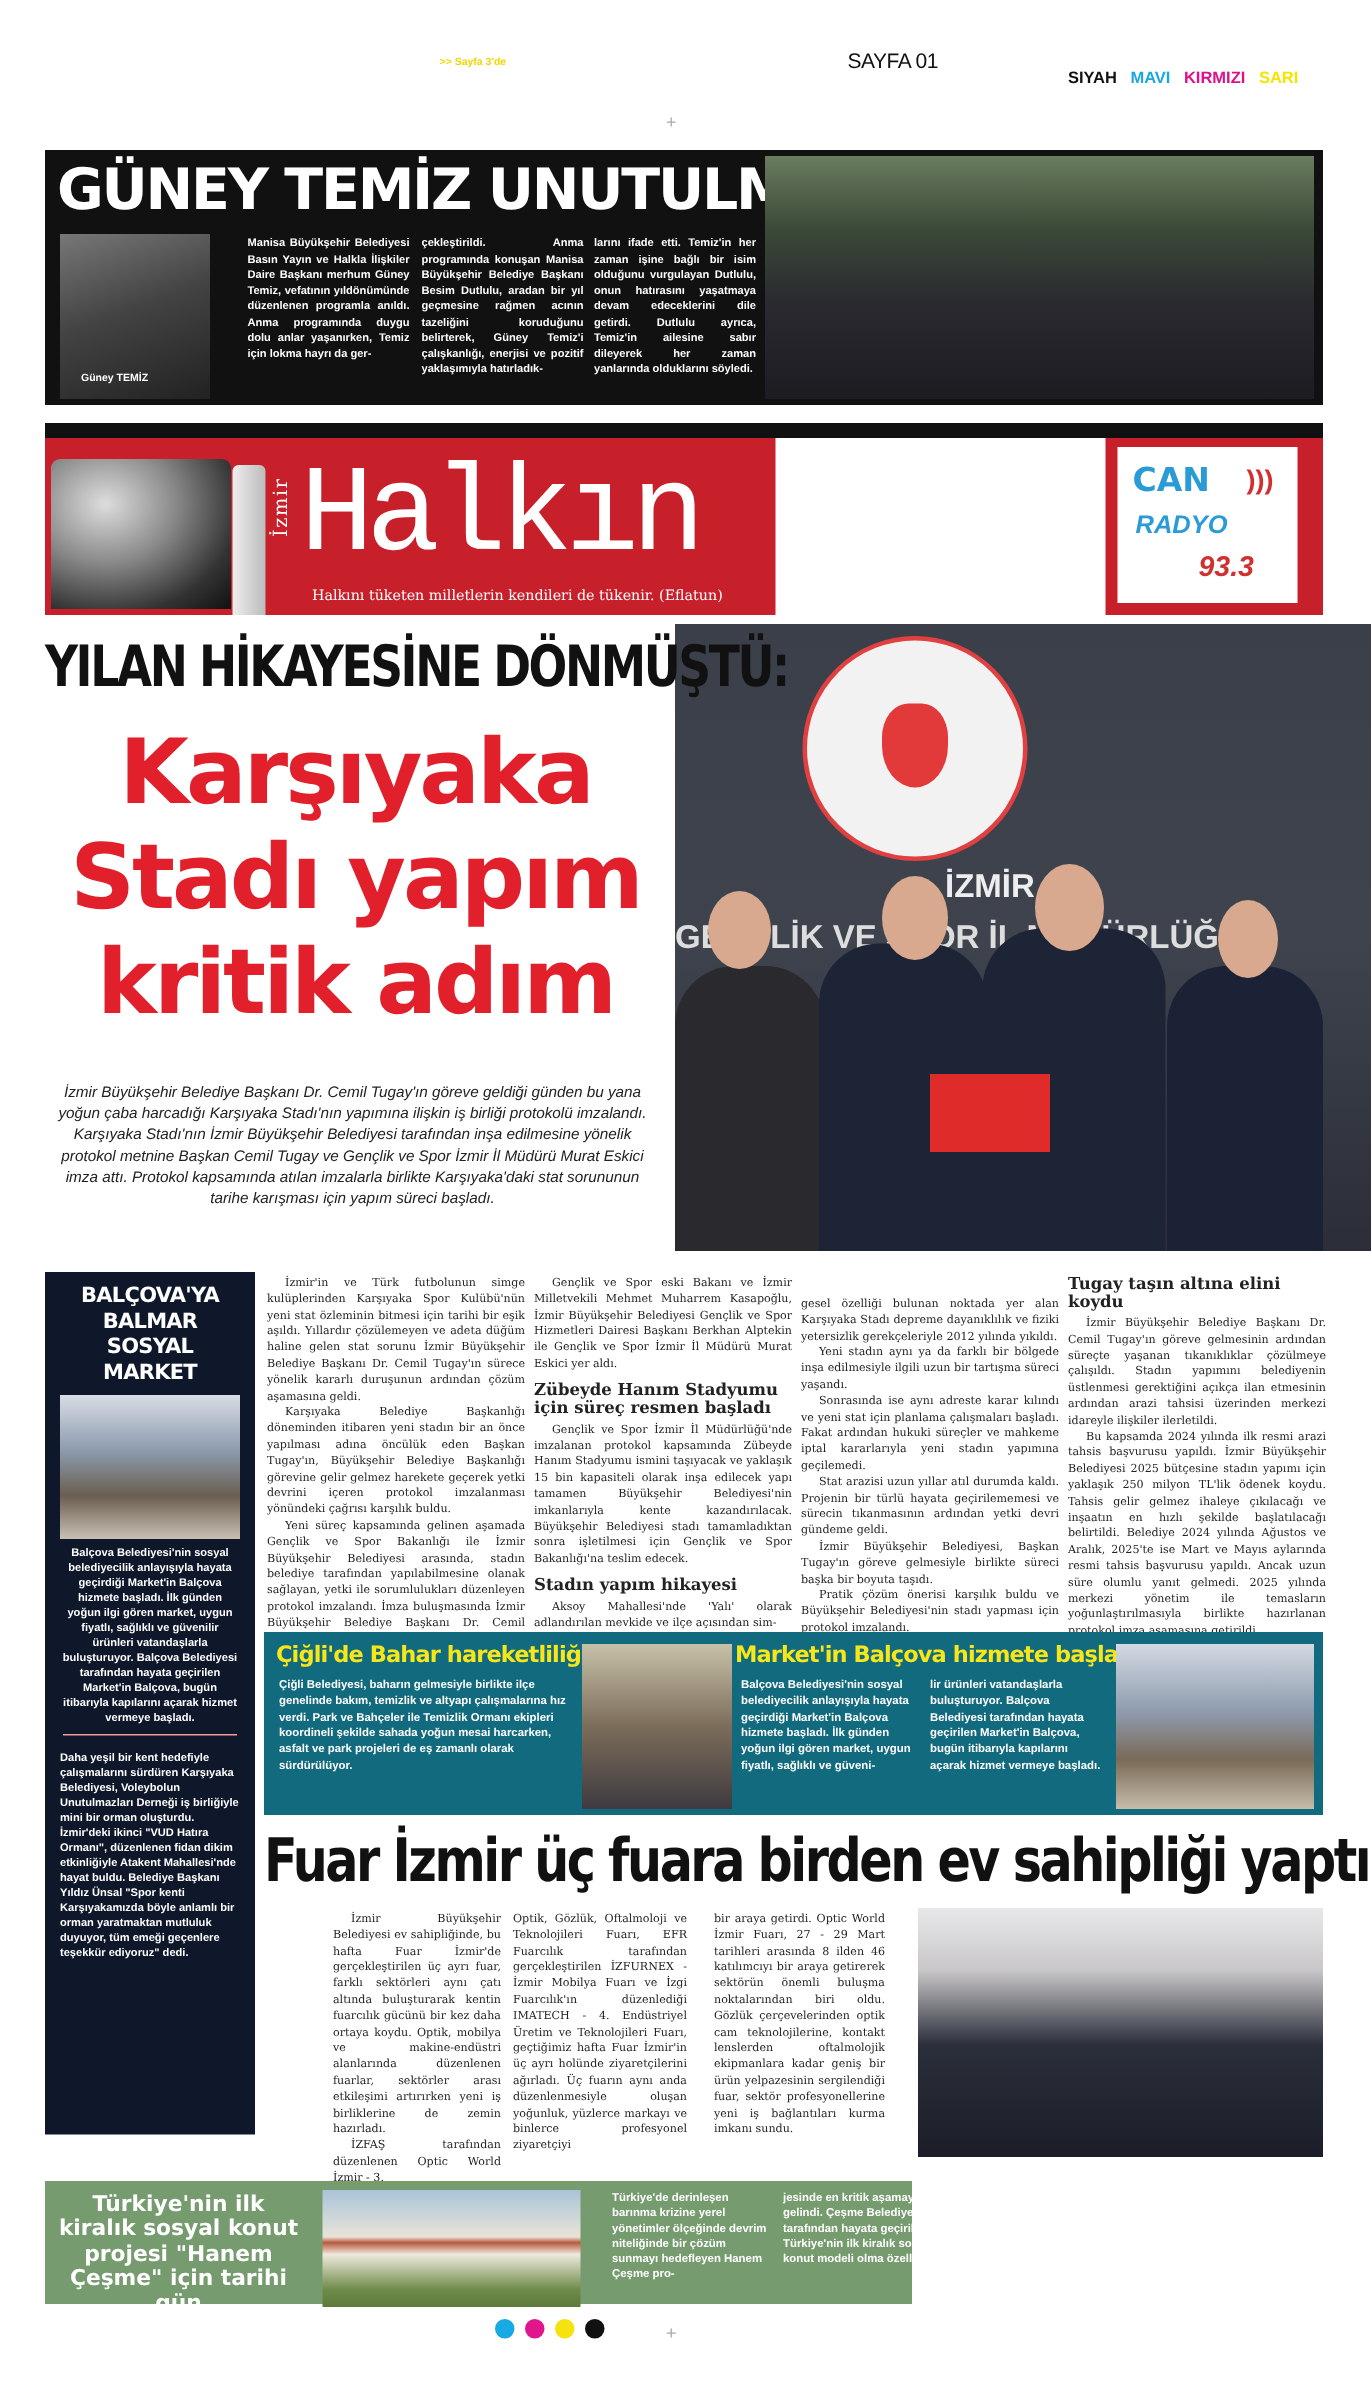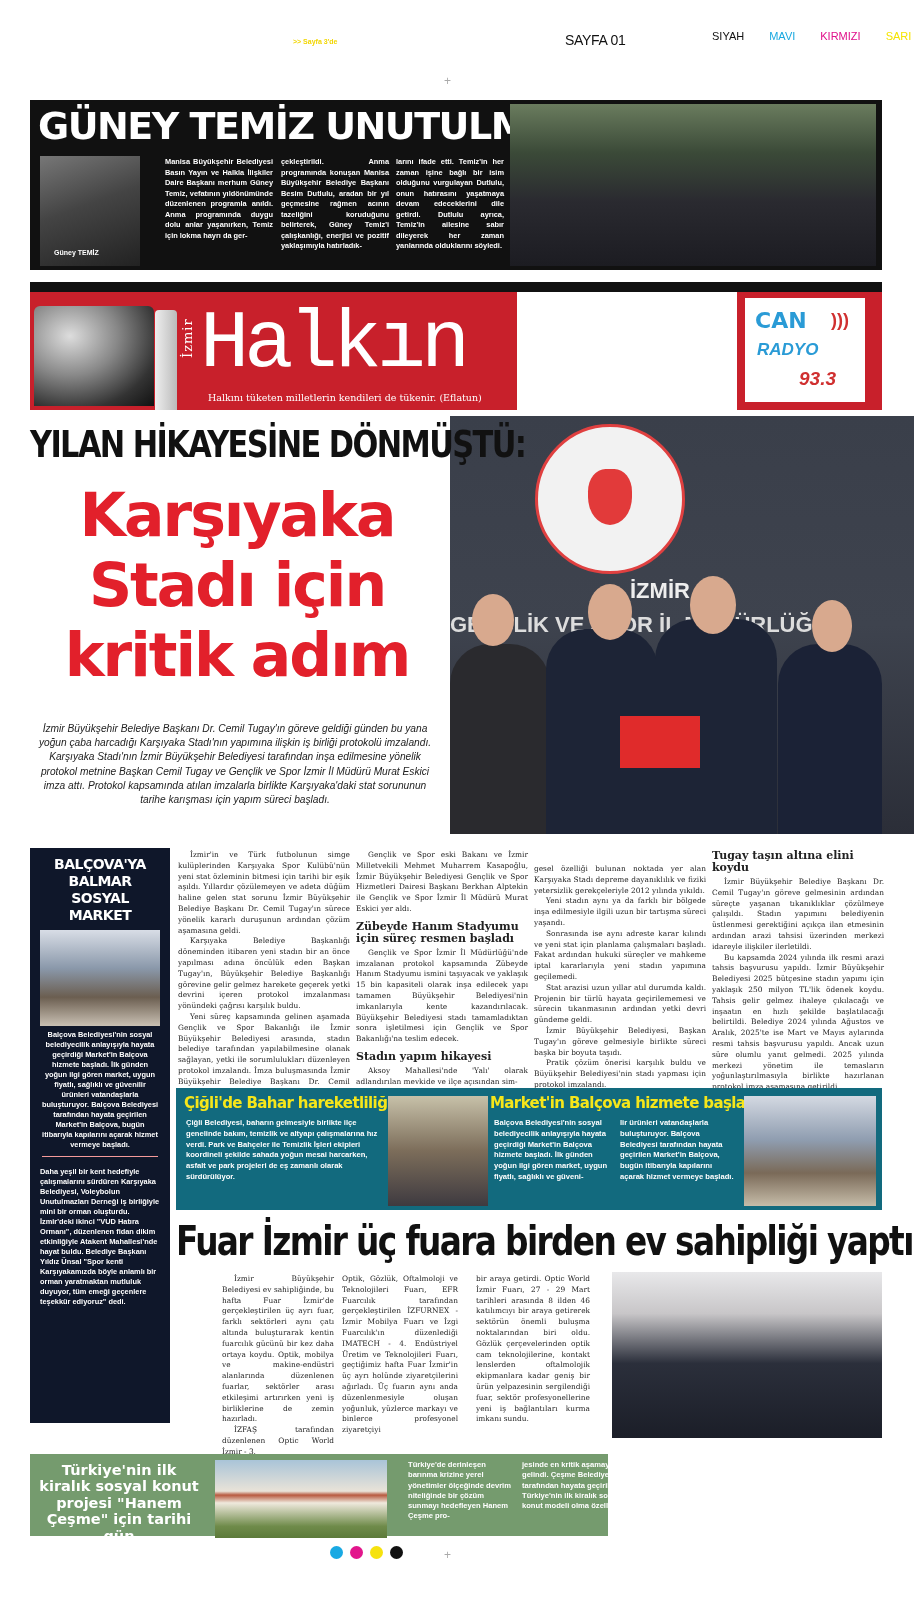--- a/index.html
+++ b/index.html
@@ -4,21 +4,21 @@
 <style>
   * { box-sizing: border-box; margin: 0; padding: 0; }
   html, body { width: 914px; height: 1600px; background: #fff; overflow: hidden; }
   body { position: relative; font-family: "Liberation Sans", sans-serif; color: #111; }
   .abs { position: absolute; }
 
   
   .topbar { top: 30px; height: 20px; left: 0; width: 914px; font-family: "Liberation Sans", sans-serif; }
   .topbar .ref { position: absolute; left: 293px; top: 8px; font-size: 7px; color: #f2d600; font-weight: bold; }
   .topbar .page { position: absolute; left: 565px; top: 2px; font-size: 14px; letter-spacing: -0.3px; }
-  .topbar .plates { position: absolute; left: 712px; top: 0; font-size: 11px; display: flex; gap: 25px; }
+  .topbar .plates { position: absolute; left: 712px; top: 16px; font-size: 11px; display: flex; gap: 9px; font-weight: bold; }
   .crosshair { color: #aaa; font-size: 12px; }
 
   
   .guney { left: 30px; top: 100px; width: 852px; height: 170px; background: #111; }
   .guney h1 { position: absolute; left: 8px; top: 4px; font-family: "DejaVu Sans", sans-serif; font-weight: bold; color: #fff; font-size: 38px; letter-spacing: -1.5px; }
   .guney .photo1 { position: absolute; left: 10px; top: 56px; width: 100px; height: 110px; background: linear-gradient(160deg,#777 0%,#444 45%,#222 100%); }
   .guney .photo1 .cap { position: absolute; bottom: 10px; left: 14px; color: #fff; font-size: 7px; font-weight: bold; }
   .guney .col { position: absolute; top: 57px; width: 108px; color: #fff; font-size: 7.4px; line-height: 10.5px; font-weight: bold; text-align: justify; }
   .guney .photo2 { position: absolute; left: 480px; top: 4px; width: 366px; height: 162px; background: linear-gradient(180deg,#6a7c5e 0%,#3b4a38 30%,#2a2a30 60%,#1c1c22 100%); }
 
@@ -146,21 +146,21 @@
   <div class="person" style="left:205px;width:122px;height:215px"></div>
   <div class="head" style="left:240px;top:160px;width:46px;height:58px"></div>
   <div class="person" style="left:328px;width:104px;height:190px;background:#1b2236"></div>
   <div class="head" style="left:362px;top:184px;width:40px;height:52px"></div>
   <div class="folder"></div>
 </div>
 
 <div class="abs kicker">YILAN HİKAYESİNE DÖNMÜŞTÜ:</div>
 <div class="abs headline">
   <div>Karşıyaka</div>
-  <div>Stadı için</div>
+  <div>Stadı yapım</div>
   <div>kritik adım</div>
 </div>
 <p class="abs lede">İzmir Büyükşehir Belediye Başkanı Dr. Cemil Tugay'ın göreve geldiği günden bu yana yoğun çaba harcadığı Karşıyaka Stadı'nın yapımına ilişkin iş birliği protokolü imzalandı. Karşıyaka Stadı'nın İzmir Büyükşehir Belediyesi tarafından inşa edilmesine yönelik protokol metnine Başkan Cemil Tugay ve Gençlik ve Spor İzmir İl Müdürü Murat Eskici imza attı. Protokol kapsamında atılan imzalarla birlikte Karşıyaka'daki stat sorununun tarihe karışması için yapım süreci başladı.</p>
 
 <div class="abs side">
   <h3 style="padding:0 10px">BALÇOVA'YA BALMAR SOSYAL MARKET</h3>
   <div class="ph"></div>
   <p class="center">Balçova Belediyesi'nin sosyal belediyecilik anlayışıyla hayata geçirdiği Market'in Balçova hizmete başladı. İlk günden yoğun ilgi gören market, uygun fiyatlı, sağlıklı ve güvenilir ürünleri vatandaşlarla buluşturuyor. Balçova Belediyesi tarafından hayata geçirilen Market'in Balçova, bugün itibarıyla kapılarını açarak hizmet vermeye başladı.</p>
   <hr>
   <p>Daha yeşil bir kent hedefiyle çalışmalarını sürdüren Karşıyaka Belediyesi, Voleybolun Unutulmazları Derneği iş birliğiyle mini bir orman oluşturdu. İzmir'deki ikinci "VUD Hatıra Ormanı", düzenlenen fidan dikim etkinliğiyle Atakent Mahallesi'nde hayat buldu. Belediye Başkanı Yıldız Ünsal "Spor kenti Karşıyakamızda böyle anlamlı bir orman yaratmaktan mutluluk duyuyor, tüm emeği geçenlere teşekkür ediyoruz" dedi.</p>
@@ -187,21 +187,21 @@
   <p>Pratik çözüm önerisi karşılık buldu ve Büyükşehir Belediyesi'nin stadı yapması için protokol imzalandı.</p>
 </div>
 <div class="abs cols" style="left:712px;width:172px">
   <h5 style="margin-top:0">Tugay taşın altına elini koydu</h5>
   <p>İzmir Büyükşehir Belediye Başkanı Dr. Cemil Tugay'ın göreve gelmesinin ardından süreçte yaşanan tıkanıklıklar çözülmeye çalışıldı. Stadın yapımını belediyenin üstlenmesi gerektiğini açıkça ilan etmesinin ardından arazi tahsisi üzerinden merkezi idareyle ilişkiler ilerletildi.</p>
   <p>Bu kapsamda 2024 yılında ilk resmi arazi tahsis başvurusu yapıldı. İzmir Büyükşehir Belediyesi 2025 bütçesine stadın yapımı için yaklaşık 250 milyon TL'lik ödenek koydu. Tahsis gelir gelmez ihaleye çıkılacağı ve inşaatın en hızlı şekilde başlatılacağı belirtildi. Belediye 2024 yılında Ağustos ve Aralık, 2025'te ise Mart ve Mayıs aylarında resmi tahsis başvurusu yapıldı. Ancak uzun süre olumlu yanıt gelmedi. 2025 yılında merkezi yönetim ile temasların yoğunlaştırılmasıyla birlikte hazırlanan protokol imza aşamasına getirildi.</p>
 </div>
 
 <div class="abs teal">
   <span class="t-h" style="left:8px;top:6px">Çiğli'de Bahar hareketliliği</span>
-  <p class="t-p" style="left:10px;top:30px;width:196px">Çiğli Belediyesi, baharın gelmesiyle birlikte ilçe genelinde bakım, temizlik ve altyapı çalışmalarına hız verdi. Park ve Bahçeler ile Temizlik İşleri ekipleri koordineli şekilde sahada yoğun mesai harcarken, asfalt ve park projeleri de eş zamanlı olarak sürdürülüyor.</p>
+  <p class="t-p" style="left:10px;top:30px;width:196px">Çiğli Belediyesi, baharın gelmesiyle birlikte ilçe genelinde bakım, temizlik ve altyapı çalışmalarına hız verdi. Park ve Bahçeler ile Temizlik Ormanı ekipleri koordineli şekilde sahada yoğun mesai harcarken, asfalt ve park projeleri de eş zamanlı olarak sürdürülüyor.</p>
   <div class="t-ph" style="left:212px;top:8px;width:100px;height:110px"></div>
   <span class="t-h" style="left:314px;top:6px">Market'in Balçova hizmete başladı</span>
   <p class="t-p" style="left:318px;top:30px;width:120px">Balçova Belediyesi'nin sosyal belediyecilik anlayışıyla hayata geçirdiği Market'in Balçova hizmete başladı. İlk günden yoğun ilgi gören market, uygun fiyatlı, sağlıklı ve güveni-</p>
   <p class="t-p" style="left:444px;top:30px;width:118px">lir ürünleri vatandaşlarla buluşturuyor. Balçova Belediyesi tarafından hayata geçirilen Market'in Balçova, bugün itibarıyla kapılarını açarak hizmet vermeye başladı.</p>
   <div class="t-ph" style="left:568px;top:8px;width:132px;height:110px;background:linear-gradient(180deg,#d4d9e2 0%,#8f9db0 40%,#7a6a58 70%,#c6bca9 100%)"></div>
 </div>
 
 <div class="abs fuar-h">Fuar İzmir üç fuara birden ev sahipliği yaptı</div>
 <div class="abs fuar-cols" style="left:178px;width:112px">
   <p style="text-indent:12px">İzmir Büyükşehir Belediyesi ev sahipliğinde, bu hafta Fuar İzmir'de gerçekleştirilen üç ayrı fuar, farklı sektörleri aynı çatı altında buluşturarak kentin fuarcılık gücünü bir kez daha ortaya koydu. Optik, mobilya ve makine-endüstri alanlarında düzenlenen fuarlar, sektörler arası etkileşimi artırırken yeni iş birliklerine de zemin hazırladı.</p>

